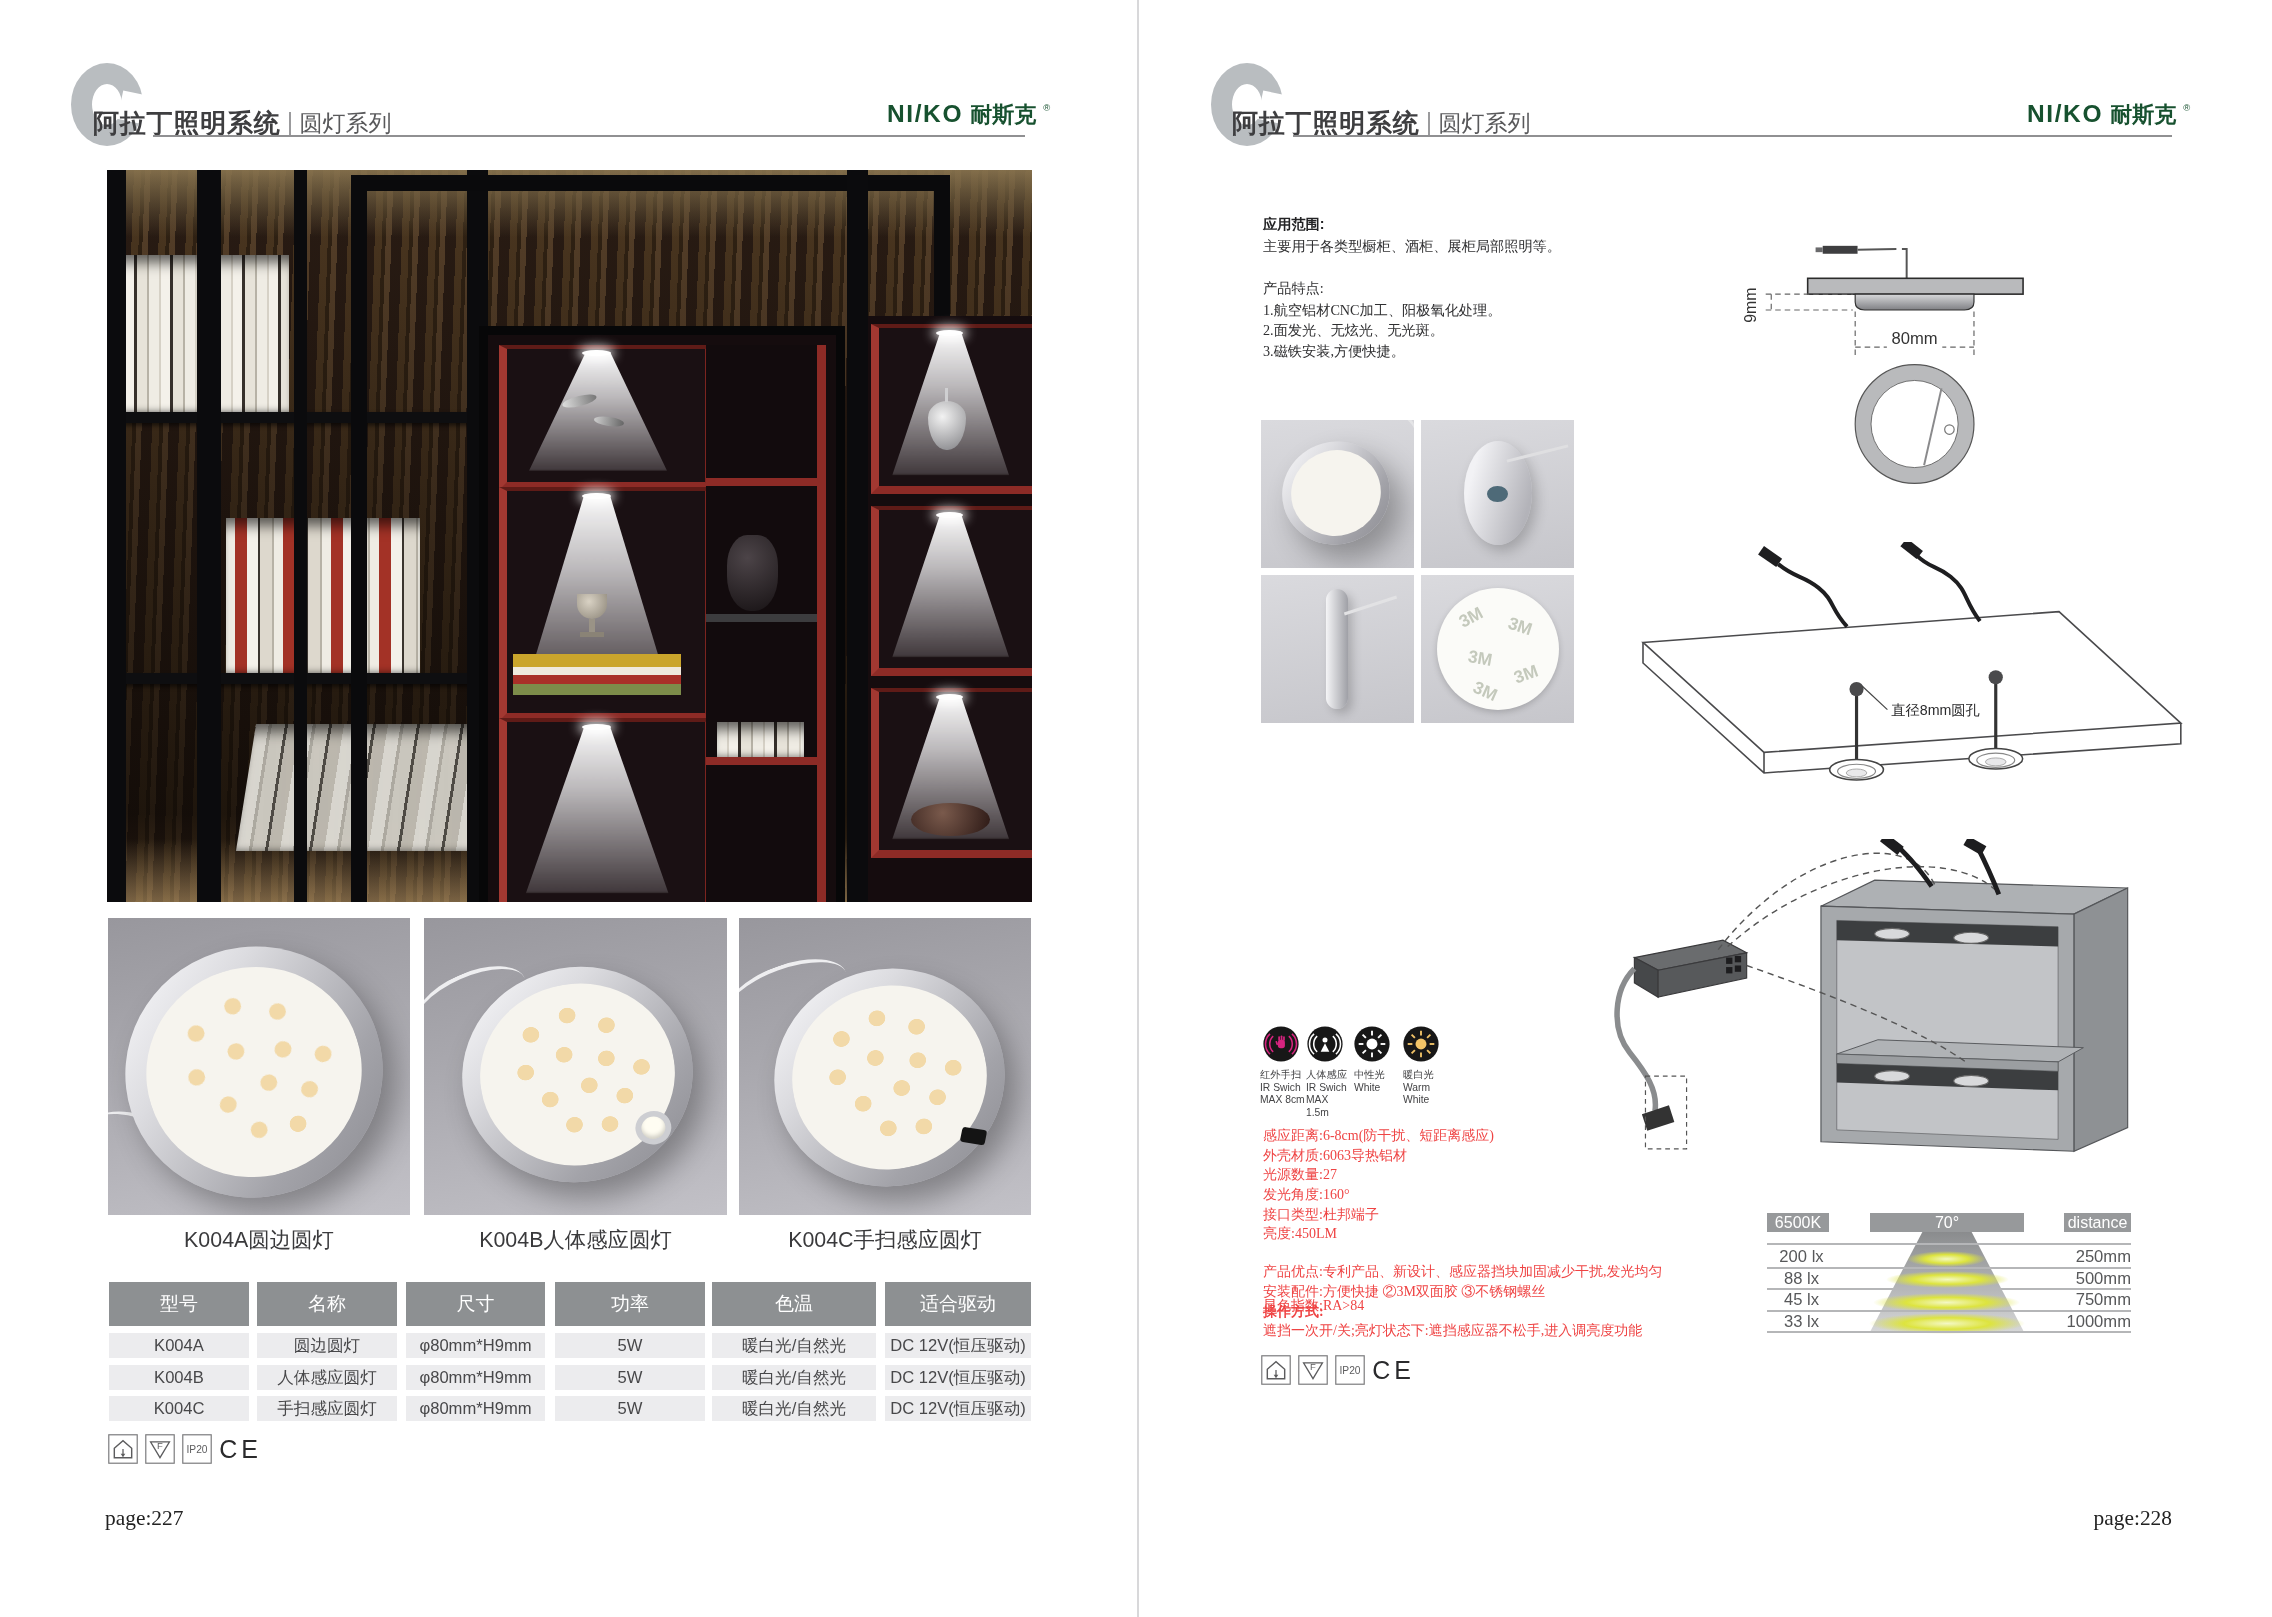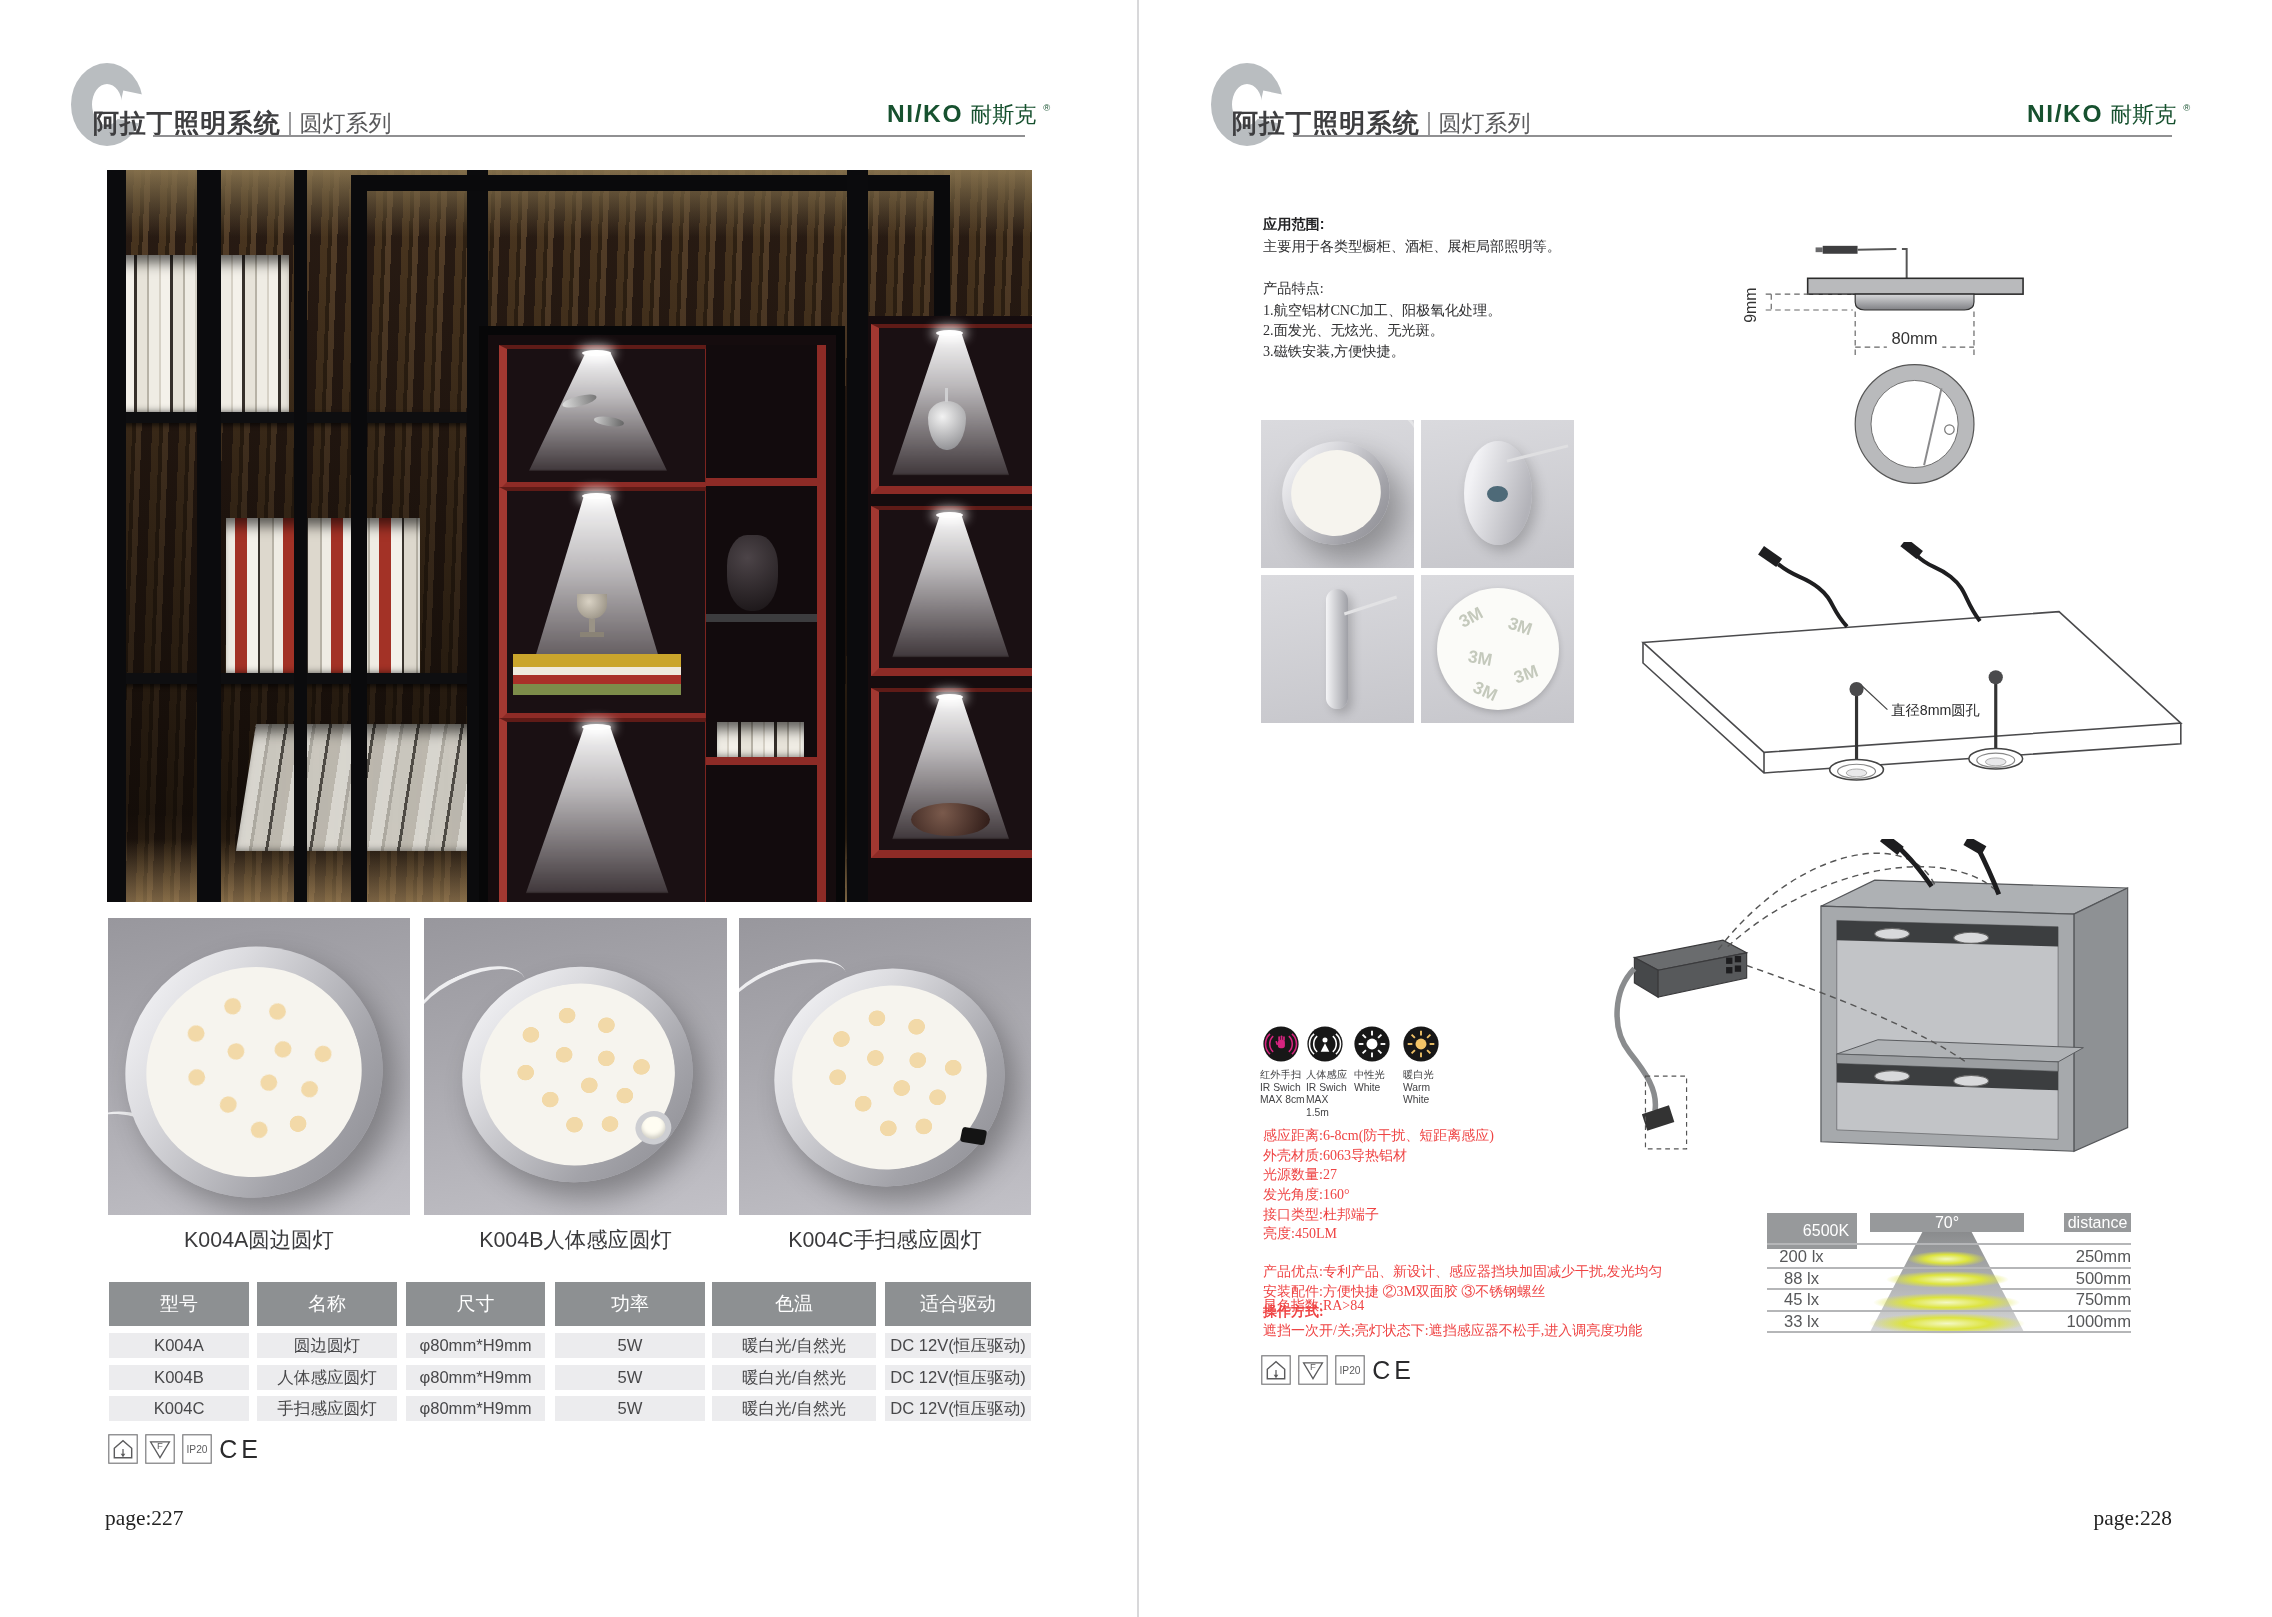--- a/index.html
+++ b/index.html
@@ -9,21 +9,21 @@
 
 .clogo{border:21.4px solid #b9bdc0;border-radius:50%;width:30px;height:41px;}
 .cgap{background:#fff;transform:rotate(12deg);}
 .titlerow{display:flex;align-items:center;gap:8.7px;white-space:nowrap;}
 .title{font-size:26px;font-weight:bold;color:#3e3e40;letter-spacing:0.8px;}
 .vbar{width:1.6px;height:24px;background:#9b9b9d;}
 .subtitle{font-size:23px;color:#59595b;}
 .rule{height:1.6px;background:#909092;}
 .brand{display:flex;align-items:baseline;gap:7.1px;color:#17512f;white-space:nowrap;}
 .brand .latin{font-size:24.5px;font-weight:800;letter-spacing:1.6px;}
-.brand .cn{font-size:22px;font-weight:400;}
+.brand .cn{font-size:22px;font-weight:700;}
 .brand .reg{font-size:9.5px;position:relative;top:-11px;}
 
 .hero{background:
  linear-gradient(180deg,rgba(12,8,5,.85) 0%,rgba(58,40,22,.15) 9%,rgba(22,14,8,.45) 45%,rgba(14,9,5,.72) 88%,rgba(40,28,16,.4) 100%),
  repeating-linear-gradient(92deg,#4a3620 0 7.1px,#2c1f12 7.1px 11px,#56402a 11px 16.6px,#241812 16.6px 27px);
  overflow:hidden;}
 .glow{background:linear-gradient(180deg,rgba(240,205,140,.5),rgba(240,205,140,0));}
 .glowb{background:linear-gradient(0deg,rgba(225,188,128,.45),rgba(225,188,128,0));}
 .books{background:repeating-linear-gradient(90deg,#efece4 0 10.3px,#d6d1c6 10.3px 12px,#f4f1ea 12px 21.4px,#36302b 21.4px 24px,#e7e3d9 24px 34px,#b7b2a6 34px 36px);
  box-shadow:inset 0 17.4px 12.7px -9.5px rgba(0,0,0,.6),inset 0 -4.7px 6.3px -3.2px rgba(0,0,0,.4);}
@@ -495,21 +495,21 @@
         </svg>
       <svg width="30" height="30" viewBox="0 0 38 38">
           <rect x="1" y="1" width="36" height="36" fill="none" stroke="#7a7a7c" stroke-width="1.5"></rect>
           <text x="19" y="24" text-anchor="middle" font-size="13" fill="#5c5c5e">IP20</text>
         </svg>
       <span style="font-size:25px;color:#2a2a2c;letter-spacing:4px;font-weight:500;">CE</span>
     </div>
 
     
     <div style="display:contents">
-      <div class="abs chbox" style="left:1767px;top:1213px;width:62px;height:36px;padding-left:28px;">6500K</div>
+      <div class="abs chbox" style="left:1767px;top:1213px;width:62px;height:19px;">6500K</div>
       <div class="abs chbox" style="left:1870px;top:1213px;width:154px;height:19px;">70°</div>
       <div class="abs chbox" style="left:2064px;top:1213px;width:67px;height:19px;">distance</div>
       
       <div class="abs conetrap" style="left:1870px;top:1232px;width:154px;height:100px;"></div>
       <div class="abs glowell" style="left:1907px;top:1251px;width:79px;height:16px;"></div>
       <div class="abs glowell" style="left:1886px;top:1271px;width:123px;height:17.4px;"></div>
       <div class="abs glowell" style="left:1873px;top:1293px;width:147px;height:19px;"></div>
       <div class="abs glowell" style="left:1869px;top:1313px;width:156px;height:20.6px;"></div>
       
       <div class="abs chline" style="left:1767px;top:1243px;width:364px;"></div>

